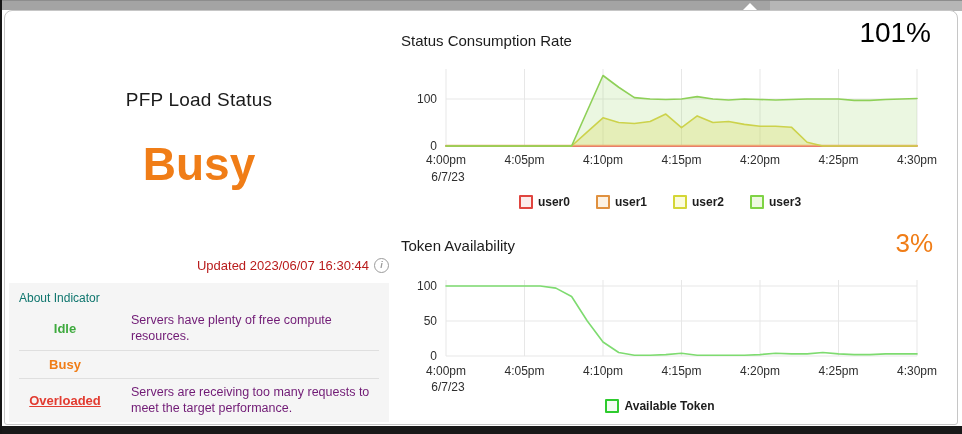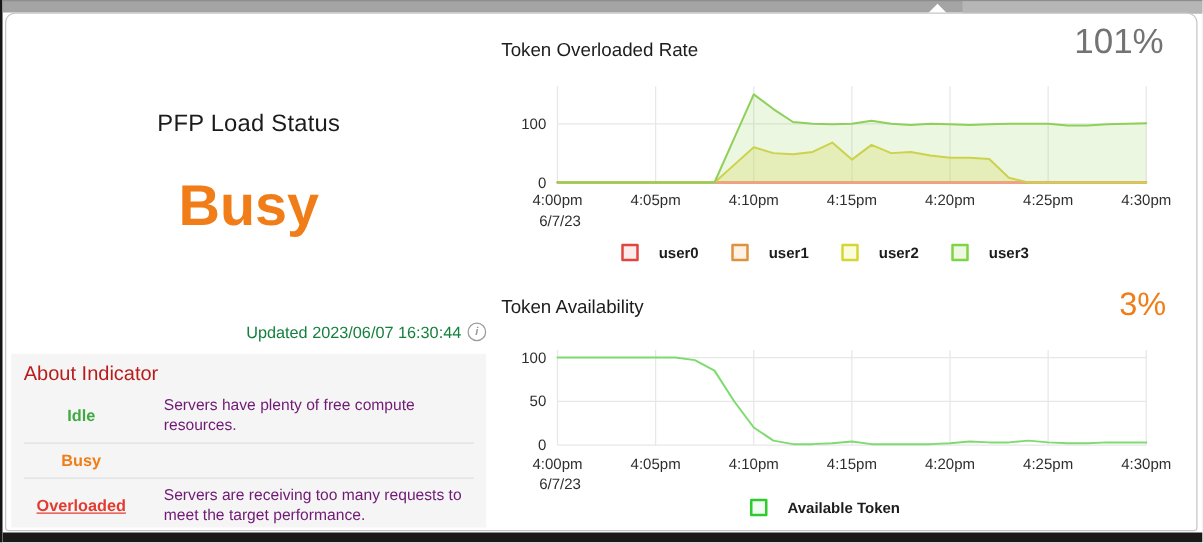--- a/index.html
+++ b/index.html
@@ -23,21 +23,21 @@
   .status-value{position:absolute;left:0;top:126px;width:388px;text-align:center;
                 font-size:46px;font-weight:bold;}
   .updated-row{position:absolute;left:0;top:247px;width:384px;display:flex;
                justify-content:flex-end;align-items:center;gap:5px;
                font-size:13px;}
   .info-icon{display:inline-flex;align-items:center;justify-content:center;
              width:13px;height:13px;border-radius:50%;border:1.4px solid #9b9b9b;
              font-size:9px;font-weight:bold;font-style:italic;line-height:1;cursor:pointer;}
   .about-box{position:absolute;left:4px;top:272px;width:380px;height:139px;
              background:#f5f5f5;box-sizing:border-box;padding:8px 10px 6px 10px;}
-  .about-title{font-size:16px;color:#b91c1c;margin-bottom:2px;}
+  .about-title{font-size:12px;color:#0f766e;margin-bottom:2px;}
   .about-row{display:grid;grid-template-columns:88px 1fr;align-items:center;
              padding:6px 2px;column-gap:22px;}
   .about-row + .about-row{border-top:1px solid #dfdfdf;}
   .about-label{text-align:center;font-size:13px;font-weight:bold;}
   .about-desc{font-size:12.5px;color:#701a75;line-height:1.25;}
 
   
   .c-title{position:absolute;font-size:15px;color:#1c1c1c;}
   .c-title1{left:396px;top:21px;}
   .c-title2{left:396px;top:226px;}
@@ -45,61 +45,61 @@
   .c-value1{right:26px;top:6px;font-size:28px;}
   .c-value2{right:24px;top:217px;font-size:26px;}
   svg.chart{position:absolute;left:396px;overflow:visible;}
   #chart1{top:46px;}
   #chart2{top:250px;}
   .tick{font-family:"Liberation Sans",sans-serif;font-size:12px;fill:#2e2e2e;}
   .legend{position:absolute;left:396px;width:518px;display:flex;
           justify-content:center;align-items:center;gap:26px;}
   .legend1{top:184px;}
   .legend2{top:388px;}
-  .legend-item{display:inline-flex;align-items:center;gap:16px;cursor:pointer;}
+  .legend-item{display:inline-flex;align-items:center;gap:5px;cursor:pointer;}
   .legend-swatch{width:10px;height:10px;border:2px solid #888;border-radius:1px;
                  background:#fff;display:inline-block;}
   .legend-label{font-size:12px;font-weight:bold;color:#1d1d1d;}
 </style>
 </head>
 <body>
 
 <div class="screen">
   <div class="topbar">
     <div class="topbar-light"></div>
     <div class="notch"></div>
   </div>
 
   <div class="popup">
 
     <div class="panel-title">PFP Load Status</div>
     <div class="status-value" style="color: rgb(240, 125, 23); border-color: rgb(240, 125, 23);">Busy</div>
 
     <div class="updated-row">
-      <span style="color: #15803d; border-color: rgb(155, 155, 155);">Updated 2023/06/07 16:30:44</span>
+      <span style="color: #b91c1c; border-color: rgb(155, 155, 155);">Updated 2023/06/07 16:30:44</span>
       <span class="info-icon" style="color: rgb(155, 155, 155); border-color: rgb(155, 155, 155);">i</span>
     </div>
 
     <div class="about-box">
       <div class="about-title">About Indicator</div>
       <div class="about-row">
         <span class="about-label" style="color: rgb(63, 170, 63); border-color: rgb(63, 170, 63);">Idle</span>
         <span class="about-desc">Servers have plenty of free compute resources.</span>
       </div>
       <div class="about-row">
         <span class="about-label" style="color: rgb(240, 125, 23); border-color: rgb(240, 125, 23);">Busy</span>
       </div>
       <div class="about-row">
         <span class="about-label" style="color: rgb(226, 59, 48); border-color: rgb(226, 59, 48); text-decoration: underline;">Overloaded</span>
         <span class="about-desc">Servers are receiving too many requests to meet the target performance.</span>
       </div>
     </div>
 
-    <div class="c-title c-title1">Token Overloaded Rate</div>
-    <div class="c-value c-value1" style="color: #737373; border-color: rgb(240, 125, 23);">101%</div>
+    <div class="c-title c-title1">Status Consumption Rate</div>
+    <div class="c-value c-value1" style="color: #000000; border-color: rgb(240, 125, 23);">101%</div>
     <svg id="chart1" class="chart" width="560" height="134">
         <line x1="45" y1="12" x2="45" y2="89" stroke="#e7e7e7" stroke-width="1"></line>
         <text x="45" y="107" text-anchor="middle" class="tick">4:00pm</text>
         <line x1="123.5" y1="12" x2="123.5" y2="89" stroke="#e7e7e7" stroke-width="1"></line>
         <text x="123.5" y="107" text-anchor="middle" class="tick">4:05pm</text>
         <line x1="202" y1="12" x2="202" y2="89" stroke="#e7e7e7" stroke-width="1"></line>
         <text x="202" y="107" text-anchor="middle" class="tick">4:10pm</text>
         <line x1="280.5" y1="12" x2="280.5" y2="89" stroke="#e7e7e7" stroke-width="1"></line>
         <text x="280.5" y="107" text-anchor="middle" class="tick">4:15pm</text>
         <line x1="359" y1="12" x2="359" y2="89" stroke="#e7e7e7" stroke-width="1"></line>

